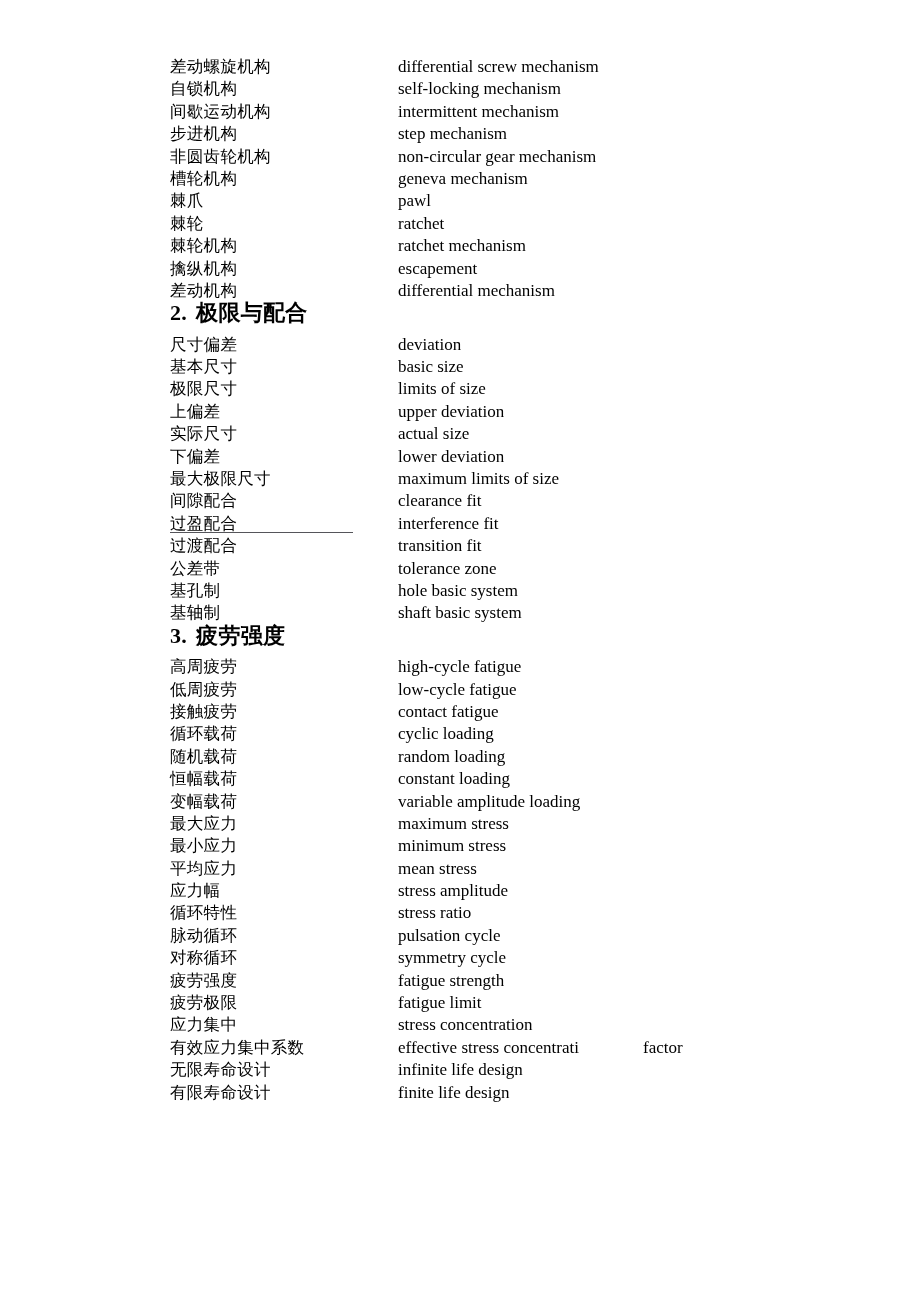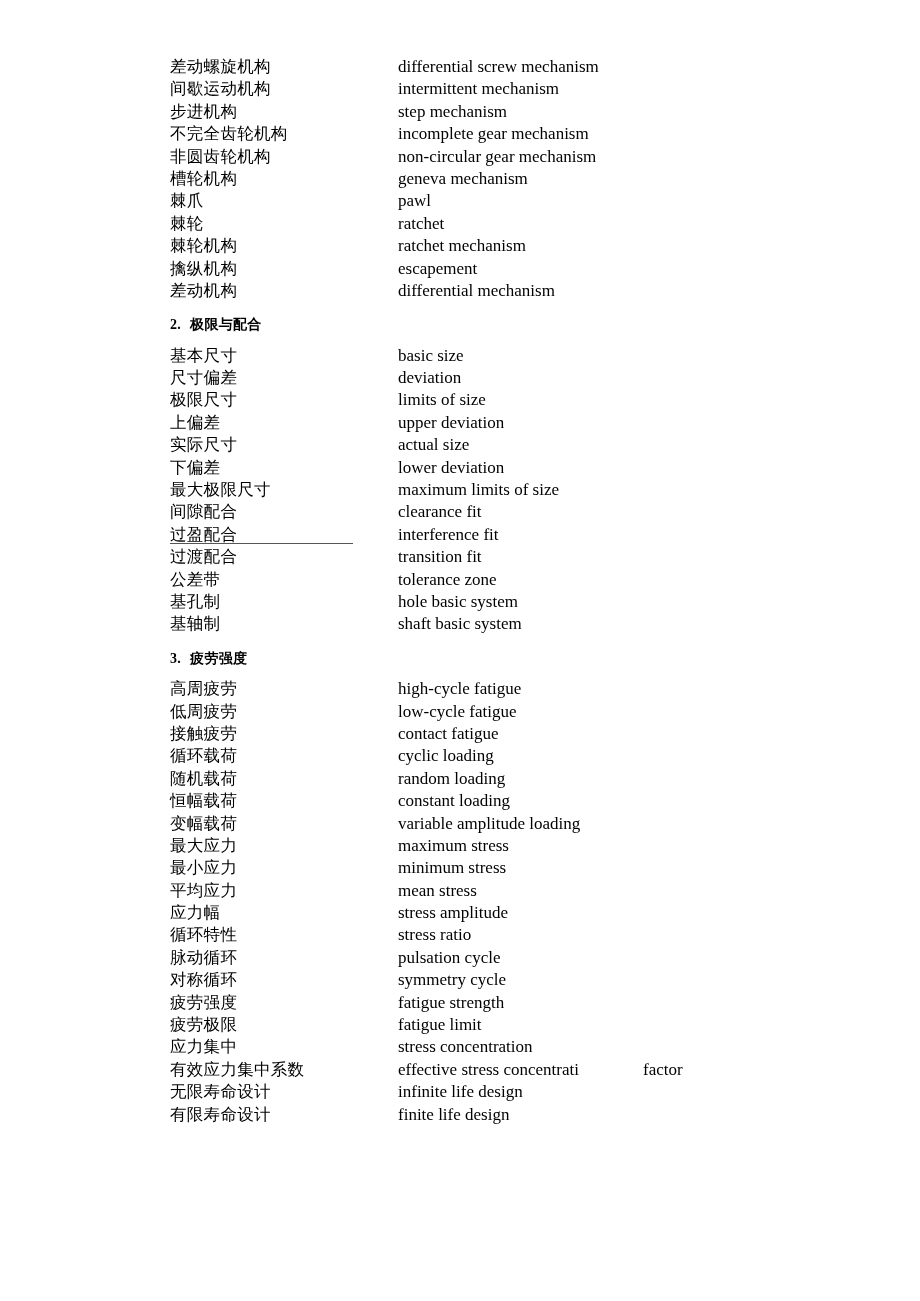--- a/index.html
+++ b/index.html
@@ -64,56 +64,55 @@
   .row-trailing {
     position: absolute;
     left: 473px;
     top: 0;
     font-size: 17px;
     font-family: "Liberation Serif", "DejaVu Serif", serif;
   }
   .section-heading {
     height: 22.4px;
     line-height: 22.4px;
-    margin-top: 11px;
     margin-bottom: 9px;
-    font-size: 14px;
+    font-size: 22px;
     font-weight: bold;
     font-family: "DejaVu Sans", "Liberation Sans", sans-serif;
     white-space: nowrap;
     letter-spacing: 0.3px;
   }
   .section-heading .heading-num {
     font-family: "Liberation Serif", "DejaVu Serif", serif;
     font-weight: bold;
   }
   .section-heading .heading-gap {
     display: inline-block;
     width: 9px;
   }
 </style>
 </head>
 <body>
 
 <div class="page">
   <div class="content">
       <div class="glossary-row"><span class="term-cn">差动螺旋机构</span><span class="term-en">differential screw mechanism</span></div>
+      <div class="glossary-row"><span class="term-cn">自锁机构</span><span class="term-en">self-locking mechanism</span></div>
       <div class="glossary-row"><span class="term-cn">间歇运动机构</span><span class="term-en">intermittent mechanism</span></div>
       <div class="glossary-row"><span class="term-cn">步进机构</span><span class="term-en">step mechanism</span></div>
-      <div class="glossary-row"><span class="term-cn">不完全齿轮机构</span><span class="term-en">incomplete gear mechanism</span></div>
       <div class="glossary-row"><span class="term-cn">非圆齿轮机构</span><span class="term-en">non-circular gear mechanism</span></div>
       <div class="glossary-row"><span class="term-cn">槽轮机构</span><span class="term-en">geneva mechanism</span></div>
       <div class="glossary-row"><span class="term-cn">棘爪</span><span class="term-en">pawl</span></div>
       <div class="glossary-row"><span class="term-cn">棘轮</span><span class="term-en">ratchet</span></div>
       <div class="glossary-row"><span class="term-cn">棘轮机构</span><span class="term-en">ratchet mechanism</span></div>
       <div class="glossary-row"><span class="term-cn">擒纵机构</span><span class="term-en">escapement</span></div>
       <div class="glossary-row"><span class="term-cn">差动机构</span><span class="term-en">differential mechanism</span></div>
       <div class="section-heading"><span class="heading-num">2.</span><span class="heading-gap"></span><span>极限与配合</span></div>
+      <div class="glossary-row"><span class="term-cn">尺寸偏差</span><span class="term-en">deviation</span></div>
       <div class="glossary-row"><span class="term-cn">基本尺寸</span><span class="term-en">basic size</span></div>
-      <div class="glossary-row"><span class="term-cn">尺寸偏差</span><span class="term-en">deviation</span></div>
       <div class="glossary-row"><span class="term-cn">极限尺寸</span><span class="term-en">limits of size</span></div>
       <div class="glossary-row"><span class="term-cn">上偏差</span><span class="term-en">upper deviation</span></div>
       <div class="glossary-row"><span class="term-cn">实际尺寸</span><span class="term-en">actual size</span></div>
       <div class="glossary-row"><span class="term-cn">下偏差</span><span class="term-en">lower deviation</span></div>
       <div class="glossary-row"><span class="term-cn">最大极限尺寸</span><span class="term-en">maximum limits of size</span></div>
       <div class="glossary-row"><span class="term-cn">间隙配合</span><span class="term-en">clearance fit</span></div>
       <div class="glossary-row"><span class="term-cn ruled">过盈配合</span><span class="term-en">interference fit</span></div>
       <div class="glossary-row"><span class="term-cn">过渡配合</span><span class="term-en">transition fit</span></div>
       <div class="glossary-row"><span class="term-cn">公差带</span><span class="term-en">tolerance zone</span></div>
       <div class="glossary-row"><span class="term-cn">基孔制</span><span class="term-en">hole basic system</span></div>

